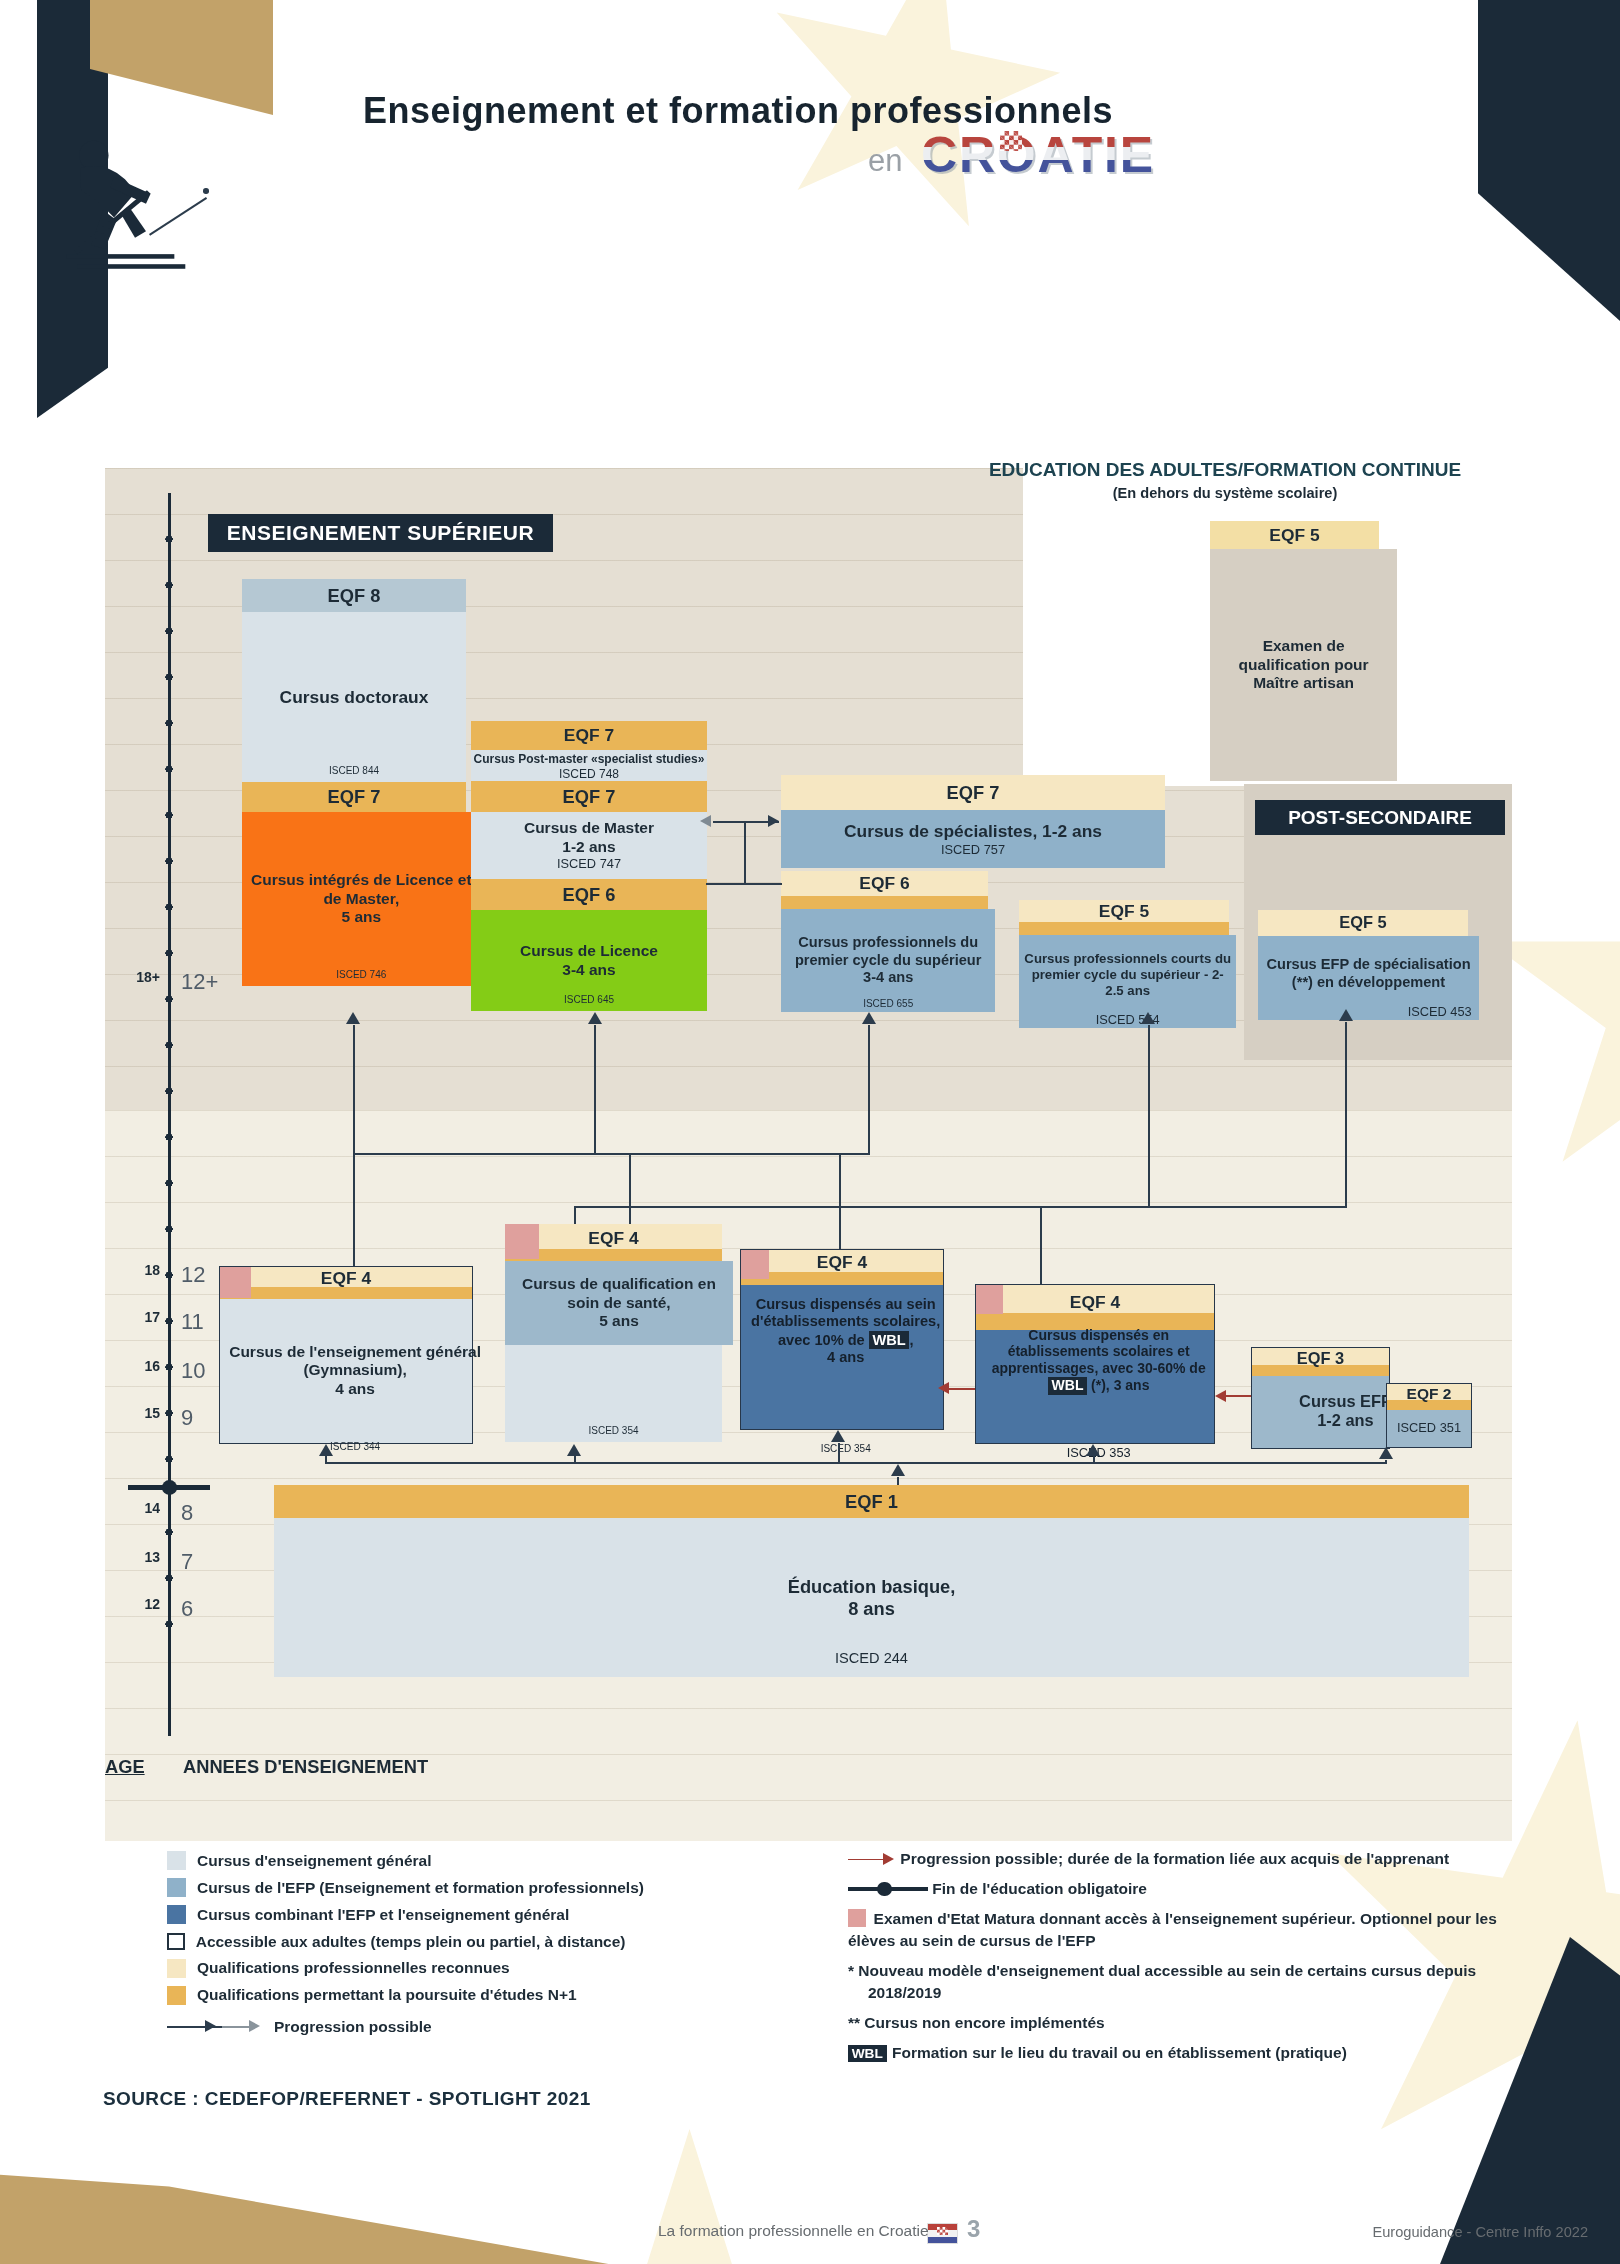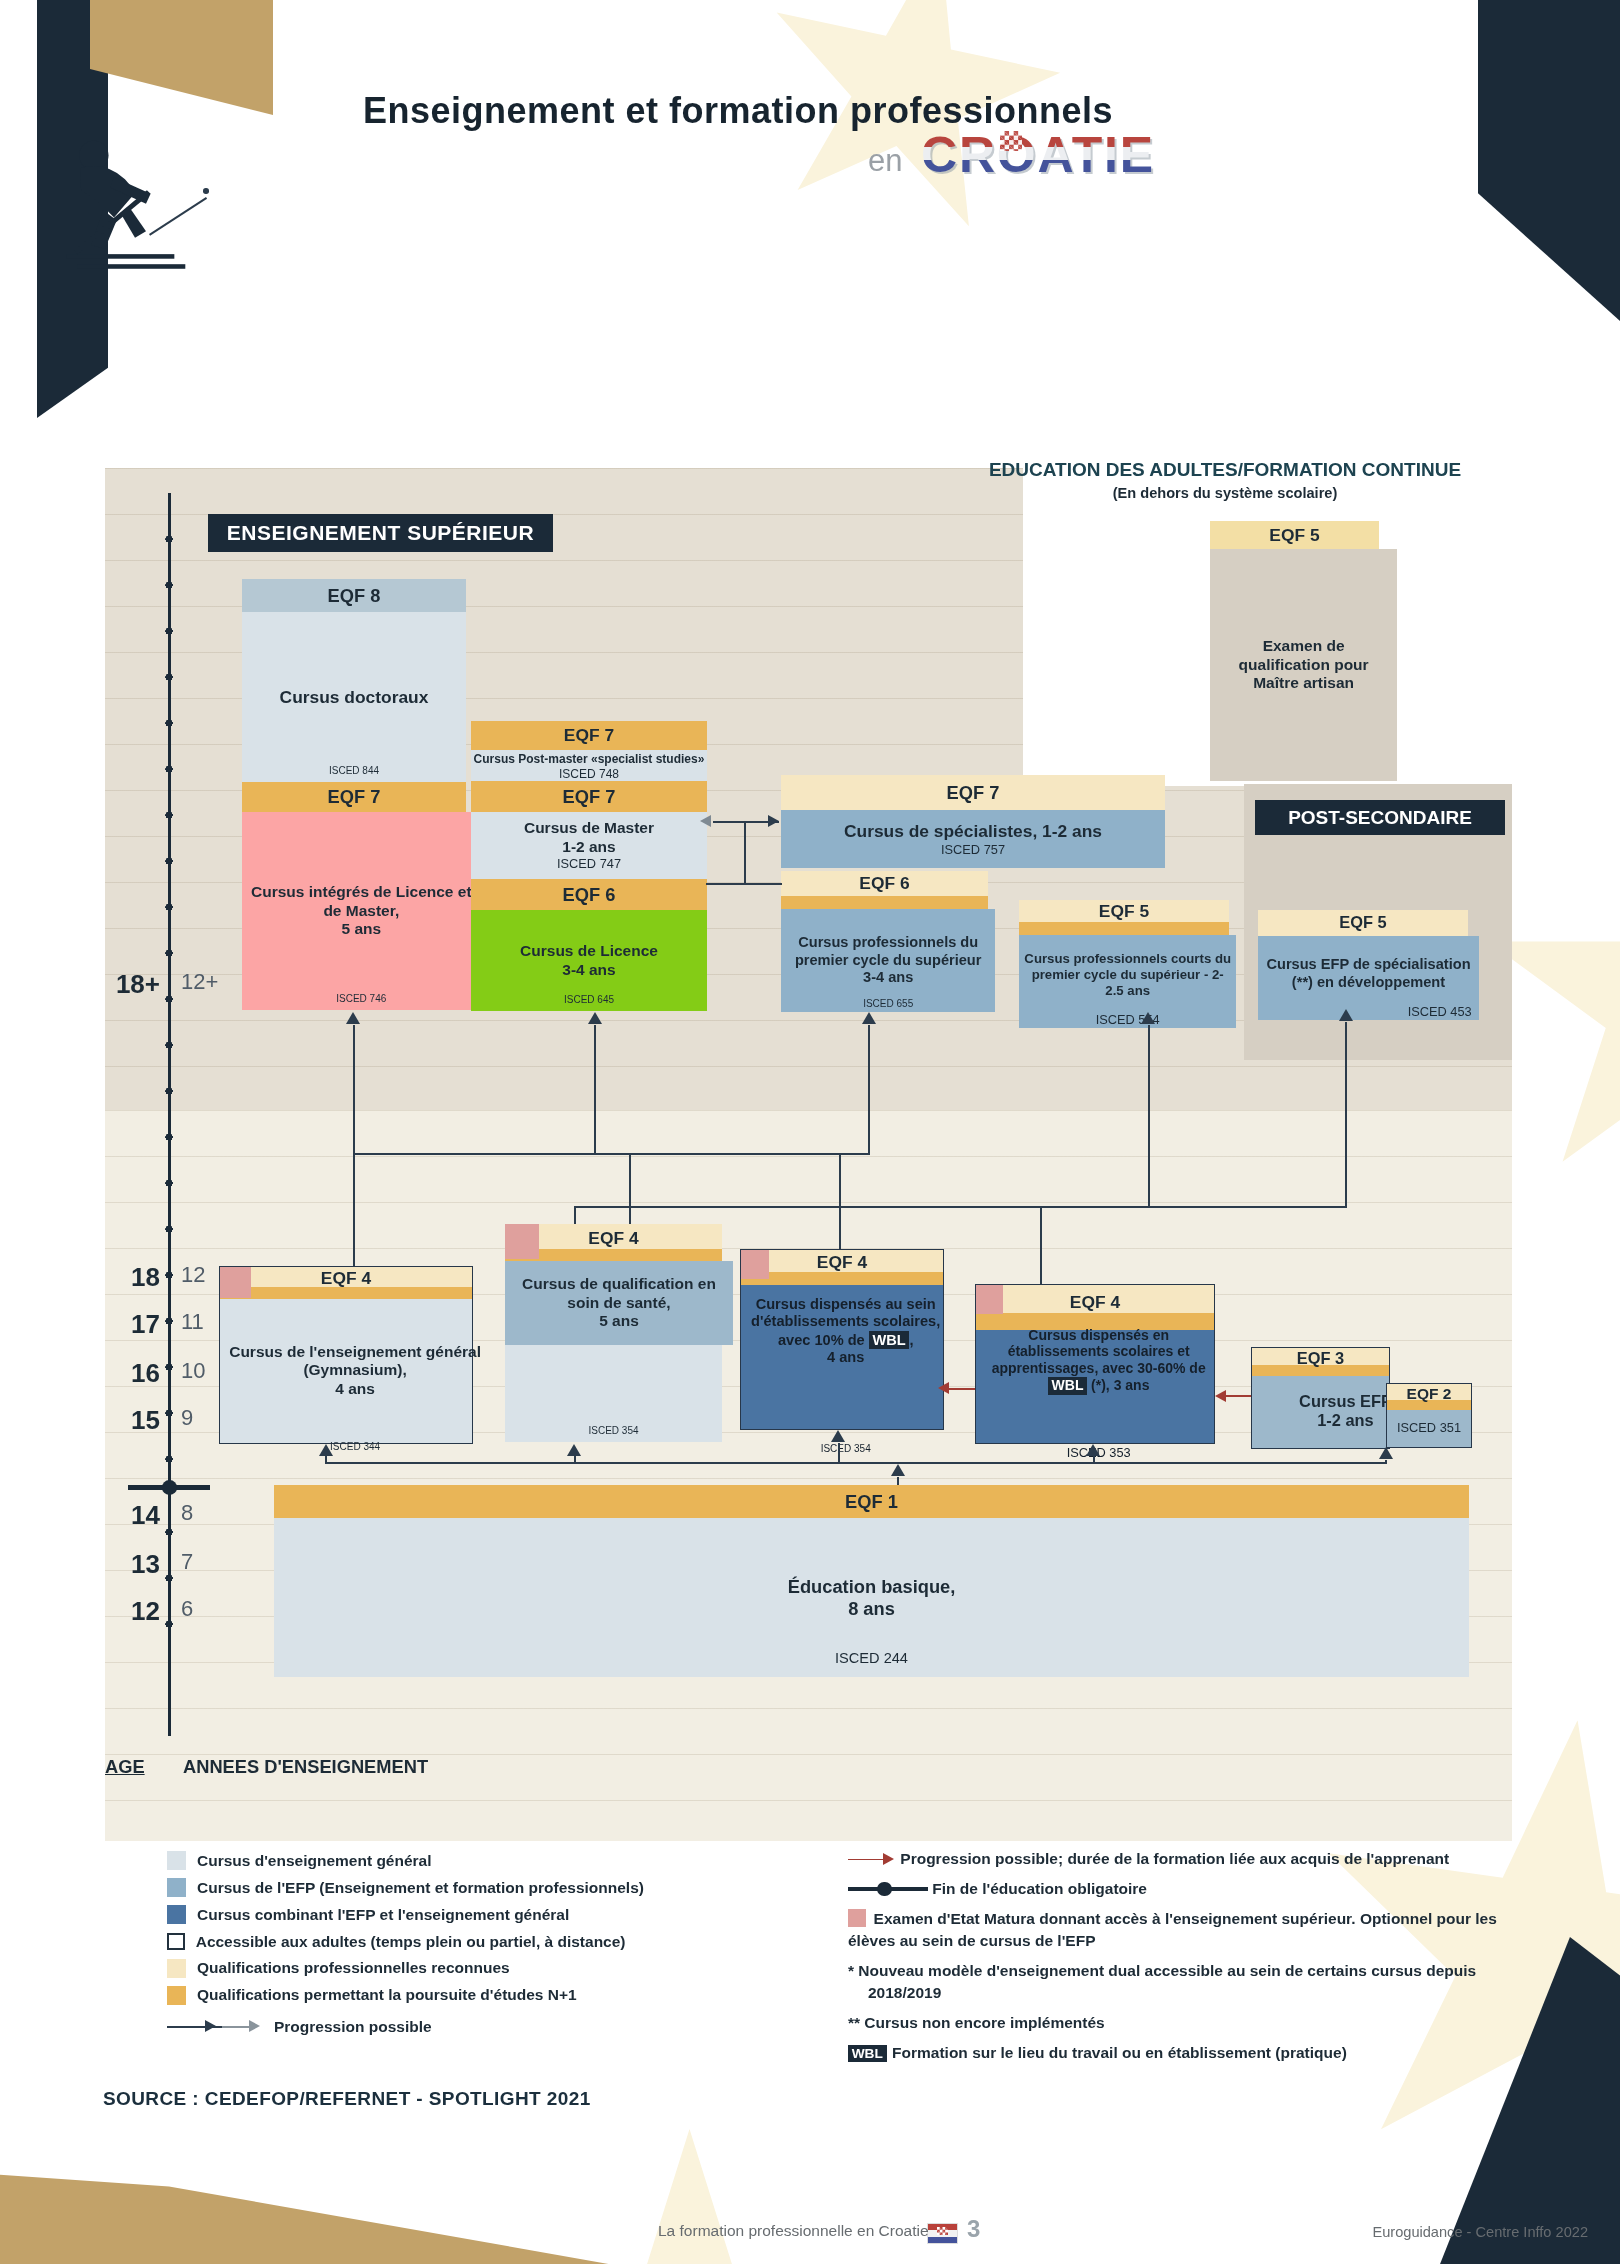--- a/index.html
+++ b/index.html
@@ -22,21 +22,21 @@
   
   .vl{position:absolute;width:1.8px;background:#2c3c4c;}
   .hl{position:absolute;height:1.8px;background:#2c3c4c;}
   .hl.red,.vl.red{background:#a23c34;}
   .arrU{position:absolute;width:0;height:0;border-left:7.3px solid transparent;border-right:7.3px solid transparent;border-bottom:12.8px solid #2c3c4c;}
   .arrL{position:absolute;width:0;height:0;border-top:6.4px solid transparent;border-bottom:6.4px solid transparent;border-right:11px solid #2c3c4c;}
   .arrR{position:absolute;width:0;height:0;border-top:6.4px solid transparent;border-bottom:6.4px solid transparent;border-left:11px solid #2c3c4c;}
   .arrL.red{border-right-color:#a23c34;}.arrR.red{border-left-color:#a23c34;}.arrL.gray{border-right-color:#7f8a93;}
   .wbl{display:inline-block;background:#1b2a38;color:#fff;font-weight:bold;padding:0 3.7px;line-height:1.25;}
   
-  .ageL{position:absolute;width:64px;text-align:right;font-weight:bold;font-size:26px;color:#1d2b36;}
+  .ageL{position:absolute;width:64px;text-align:right;font-weight:bold;font-size:14px;color:#1d2b36;}
   .ageR{position:absolute;width:73px;text-align:left;font-size:22px;color:#505c68;}
   
   .main-title{position:absolute;left:311px;top:90px;width:854px;text-align:center;
               font-size:36px;font-weight:bold;color:#17242f;letter-spacing:0.5px;}
   .sub-en{position:absolute;left:868px;top:143px;font-size:31px;color:#9aa0a6;}
   .croatie{position:absolute;left:921px;top:126px;font-size:50px;font-weight:bold;letter-spacing:1.8px;color:#44539b;
            filter:drop-shadow(2.7px 2.7px 0 rgba(150,160,170,.55));}
   @supports ((-webkit-background-clip:text) or (background-clip:text)){
     .croatie{background:linear-gradient(180deg,#b8453e 0 37%,#eceef1 37% 59%,#44539b 59% 100%);
              -webkit-background-clip:text;background-clip:text;color:transparent;}
@@ -141,21 +141,21 @@
   <div class="hdr" style="left:242px;top:579px;width:224px;height:33px;background:#b5c8d3;font-size:18.3px;">
     <span>EQF 8</span>
   </div>
   <div class="bbody" style="left:242px;top:612px;width:224px;height:170px;background:#d9e2e8;font-size:17.4px;">
     <span>Cursus doctoraux</span>
     <span class="isced">ISCED 844</span>
   </div>
   <div class="hdr" style="left:242px;top:782px;width:224px;height:30px;background:#e9b557;font-size:18.3px;">
     <span>EQF 7</span>
   </div>
-  <div class="bbody" style="left:242px;top:812px;width:224px;height:198px;background:#fca5a5;font-size:15.5px;padding:0 7.3px;justify-content:center;">
+  <div class="bbody" style="left:242px;top:812px;width:224px;height:174px;background:#f97316;font-size:15.5px;padding:0 7.3px;justify-content:center;">
     <span>Cursus intégrés de Licence et de Master,</span>
     <span>5 ans</span>
     <span class="isced">ISCED 746</span>
   </div>
 
   <div class="hdr" style="left:471px;top:721px;width:236px;height:29px;background:#e9b557;font-size:17.4px;">
     <span>EQF 7</span>
   </div>
   <div class="bbody" style="left:471px;top:750px;width:236px;height:33px;background:#d9e2e8;font-size:12px;line-height:1.25;display:block;padding-top:1.8px;">
     <span>Cursus Post-master «specialist studies»</span>

